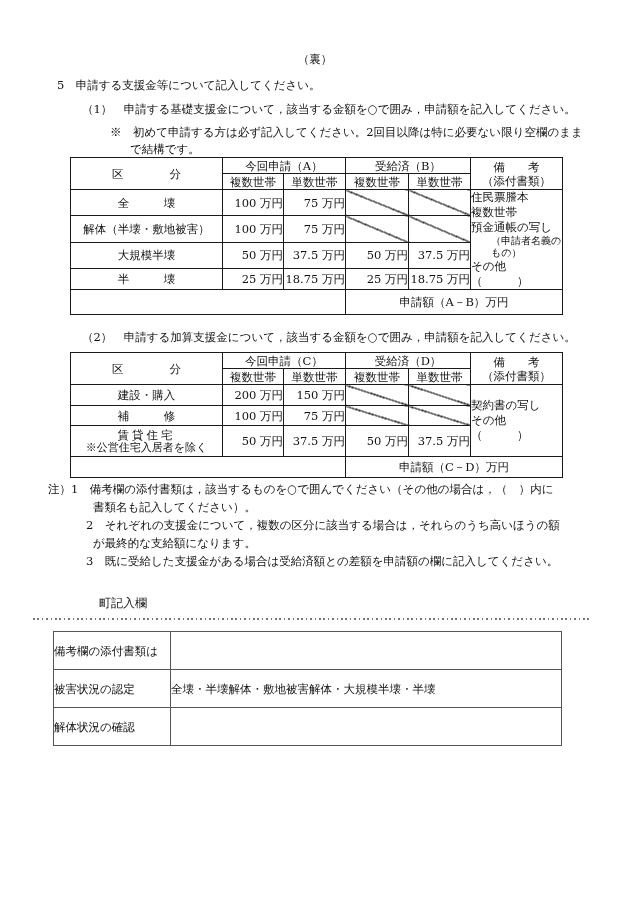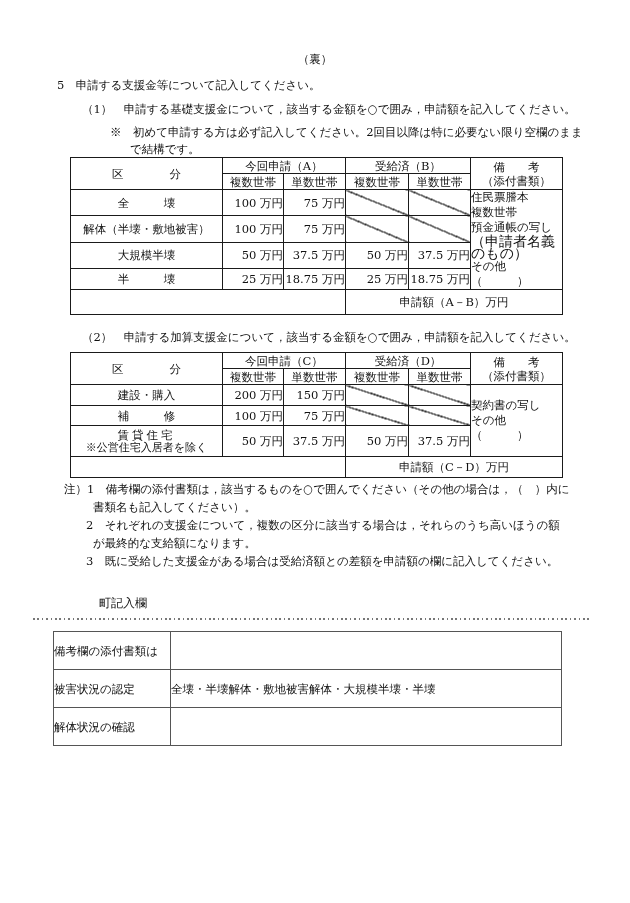--- a/index.html
+++ b/index.html
@@ -28,21 +28,21 @@
   td.val { text-align:right; padding-right:5px;margin-top:28px; }
   td.diag {
     background-image:linear-gradient(to right top,
       transparent calc(50% - 0.7px),
       #333 calc(50% - 0.7px), #333 calc(50% + 0.7px),
       transparent calc(50% + 0.7px));
   }
   td.nb { border:none; background:none; }
   td.biko { vertical-align:top; text-align:left; padding:2px 3px; }
   .biko-line { line-height:15px; }
-  .biko-small { font-size:14px; line-height:12px; }
+  .biko-small { font-size:10px; line-height:12px;margin-left:20px; }
   td.totalcell { padding:0; }
   .total-flex { display:flex; justify-content:center; align-items:center; padding:0 8px; height:100%; }
   .rental-l1 { letter-spacing:3px; text-align:center; }
   .rental-l2 { font-size:11px; text-align:center; line-height:12px; }
 
   .dotted-rule {
     position:absolute; left:33px; top:618px; width:558px; height:2px;
     background:repeating-linear-gradient(90deg,#777 0 1.6px,transparent 1.6px 4.4px);
   }
   table.office td { border:1px solid #555; }
@@ -194,21 +194,21 @@
       <td class="totalcell" colspan="3">
         <div class="total-flex">
           <span>申請額（C－D）</span>
           <span>万円</span>
         </div>
       </td>
     </tr>
   </tbody>
     </table>
 
-  <div class="abs txt" style="left:48px; top:482px;margin-left:16px;">注）1　備考欄の添付書類は，該当するものを○で囲んでください（その他の場合は，（　）内に</div>
+  <div class="abs txt" style="left:48px; top:482px;">注）1　備考欄の添付書類は，該当するものを○で囲んでください（その他の場合は，（　）内に</div>
   <div class="abs txt" style="left:93px; top:500px;">書類名も記入してください）。</div>
   <div class="abs txt" style="left:86px; top:518px;">2　それぞれの支援金について，複数の区分に該当する場合は，それらのうち高いほうの額</div>
   <div class="abs txt" style="left:93px; top:536px;">が最終的な支給額になります。</div>
   <div class="abs txt" style="left:86px; top:554px;">3　既に受給した支援金がある場合は受給済額との差額を申請額の欄に記入してください。</div>
 
   <div class="abs txt" style="left:63px; top:596px; font-size:12px;padding-left:36px;">町記入欄</div>
   <div class="dotted-rule"></div>
 
   <table class="f office" style="left:53px; top:631px;">
     <colgroup>

